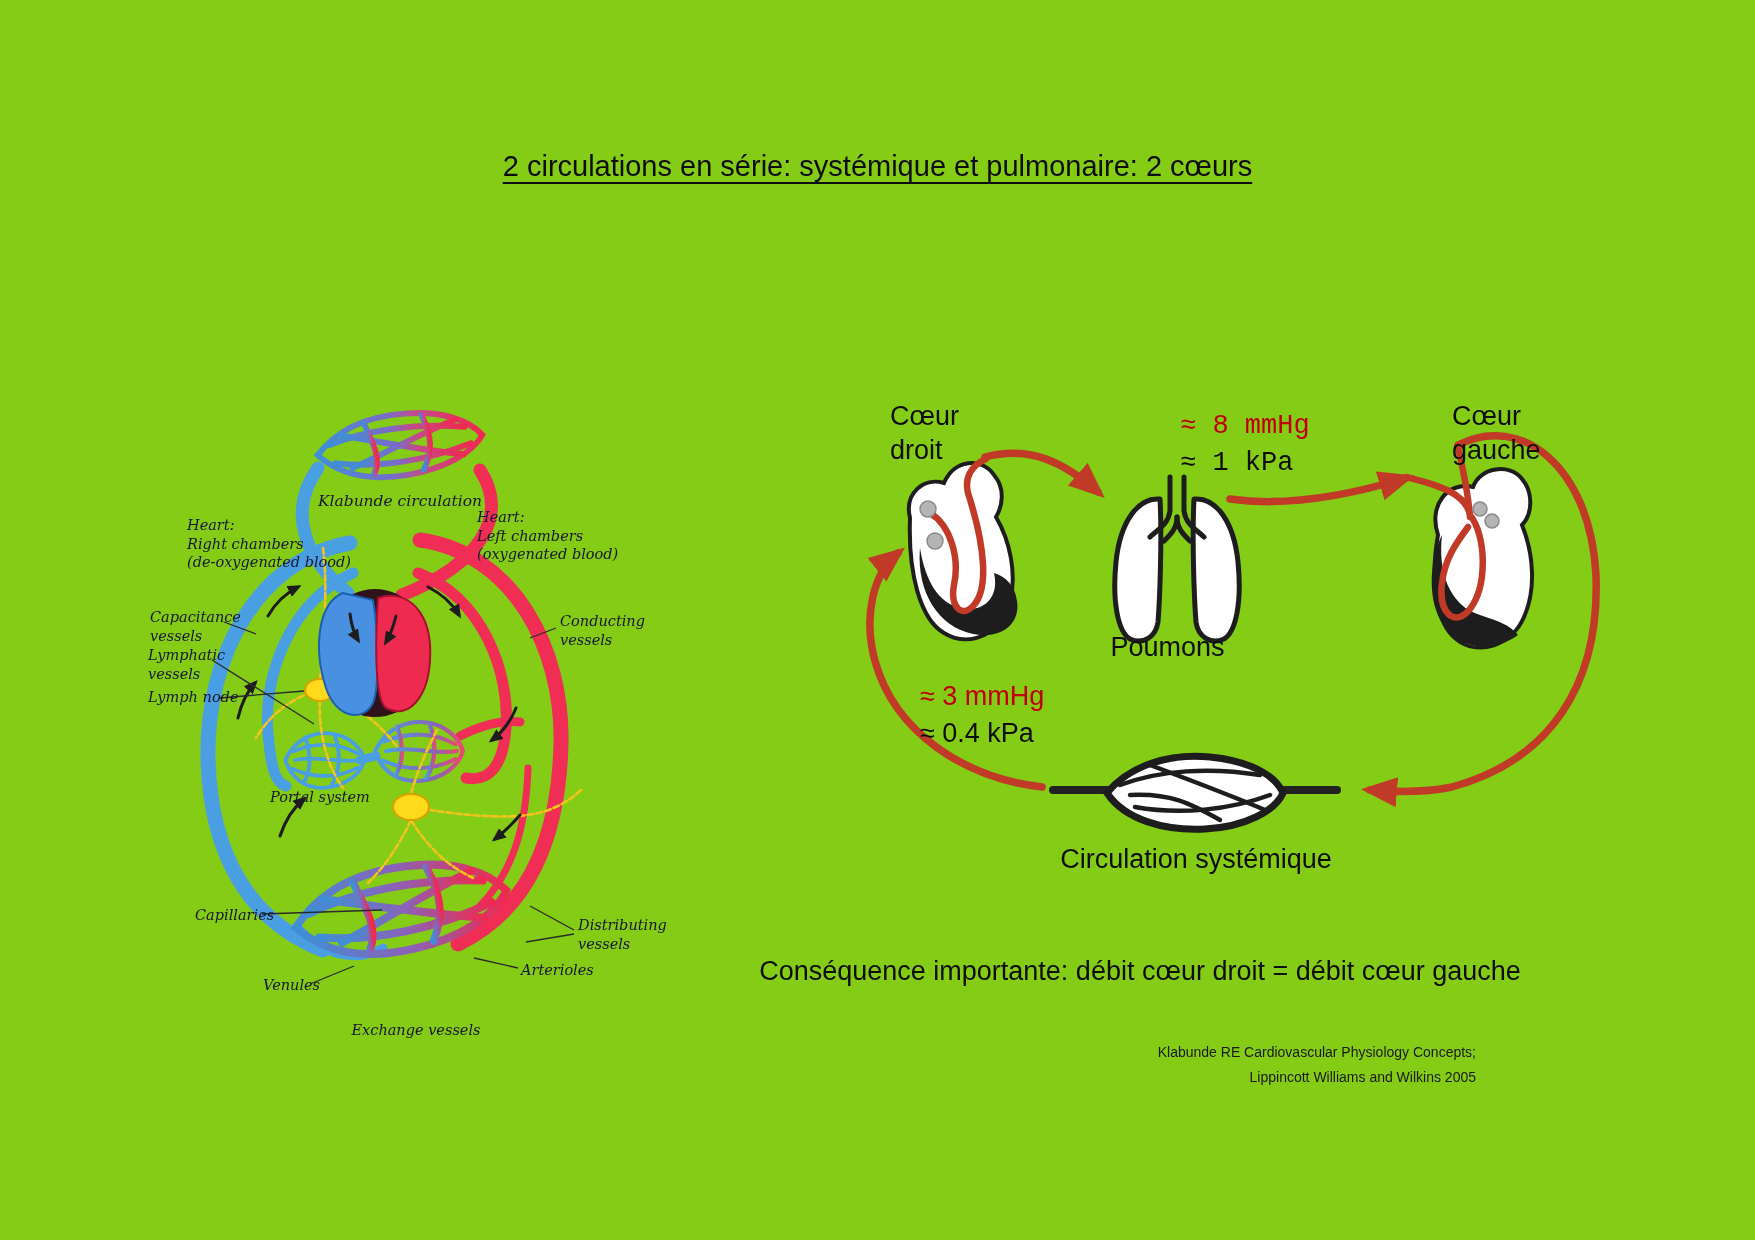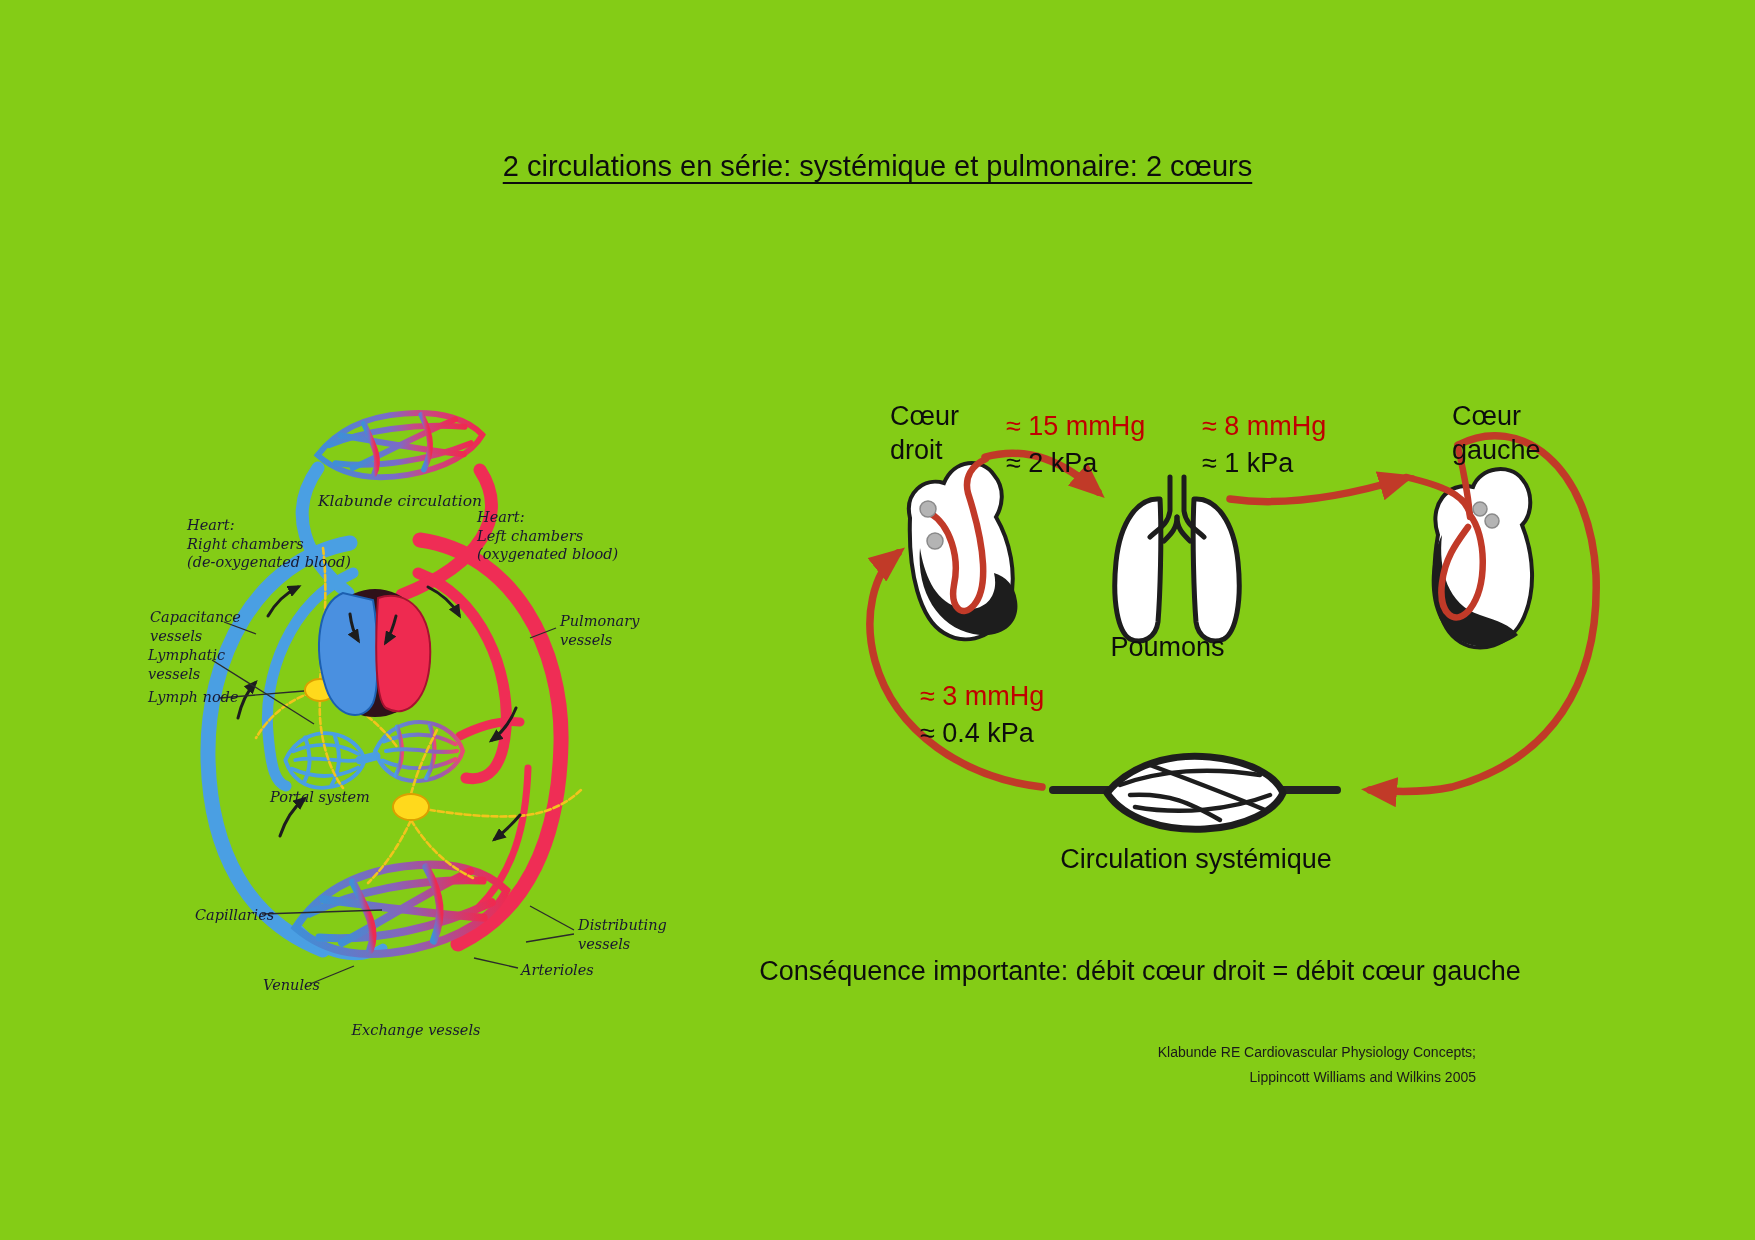--- a/index.html
+++ b/index.html
@@ -153,21 +153,21 @@
     <div class="fig-label" style="left:22px;top:220px;">
       <div>Capacitance</div>
       <div>vessels</div>
     </div>
     <div class="fig-label" style="left:20px;top:258px;">
       <div>Lymphatic</div>
       <div>vessels</div>
     </div>
     <div class="fig-label" style="left:20px;top:300px;">Lymph node</div>
     <div class="fig-label" style="left:432px;top:224px;">
-      <div>Pulmonary</div>
+      <div>Conducting</div>
       <div>vessels</div>
     </div>
     <div class="fig-label" style="left:142px;top:400px;">Portal system</div>
     <div class="fig-label" style="left:67px;top:518px;">Capillaries</div>
     <div class="fig-label" style="left:135px;top:588px;">Venules</div>
     <div class="fig-label" style="left:188px;top:633px;width:200px;text-align:center;">Exchange vessels</div>
     <div class="fig-label" style="left:393px;top:573px;">Arterioles</div>
     <div class="fig-label" style="left:450px;top:528px;">
       <div>Distributing</div>
       <div>vessels</div>
@@ -224,25 +224,21 @@
           <path d="M 360,370 C 400,385 440,400 475,415"></path>
           <path d="M 340,400 C 380,398 400,408 430,425"></path>
         </g>
       </g>
     </svg>
 
     <div class="c-label" style="left:100px;top:5px;">
       <div>Cœur</div>
       <div>droit</div>
     </div>
-    <div class="pressure" style="left:216px;top:13px;">
-      <span class="red">≈ 15 mmHg</span>
-      <span class="blk">≈ 2 kPa</span>
-    </div>
-    <div class="pressure" style="left:412px;top:13px;">
+    <div class="pressure" style="left:390px;top:13px;font-family:Liberation Mono, monospace;">
       <span class="red">≈ 8 mmHg</span>
       <span class="blk">≈ 1 kPa</span>
     </div>
     <div class="c-label" style="left:662px;top:5px;">
       <div>Cœur</div>
       <div>gauche</div>
     </div>
     <div class="c-label" style="left:315px;top:236px;width:125px;text-align:center;">Poumons</div>
     <div class="pressure" style="left:98px;top:283px;margin-left:32px;">
       <span class="red">≈ 3 mmHg</span>

